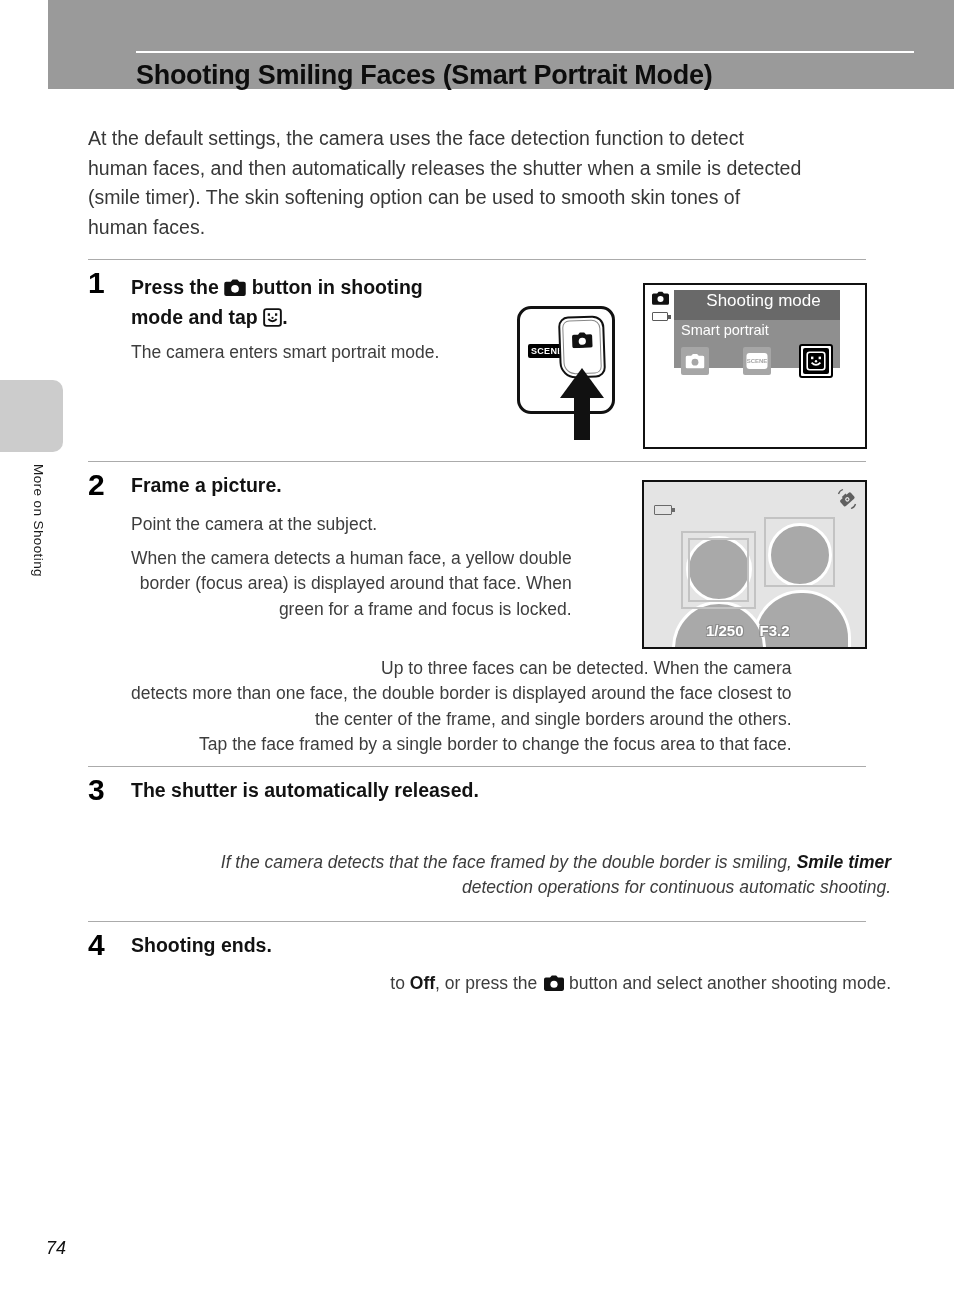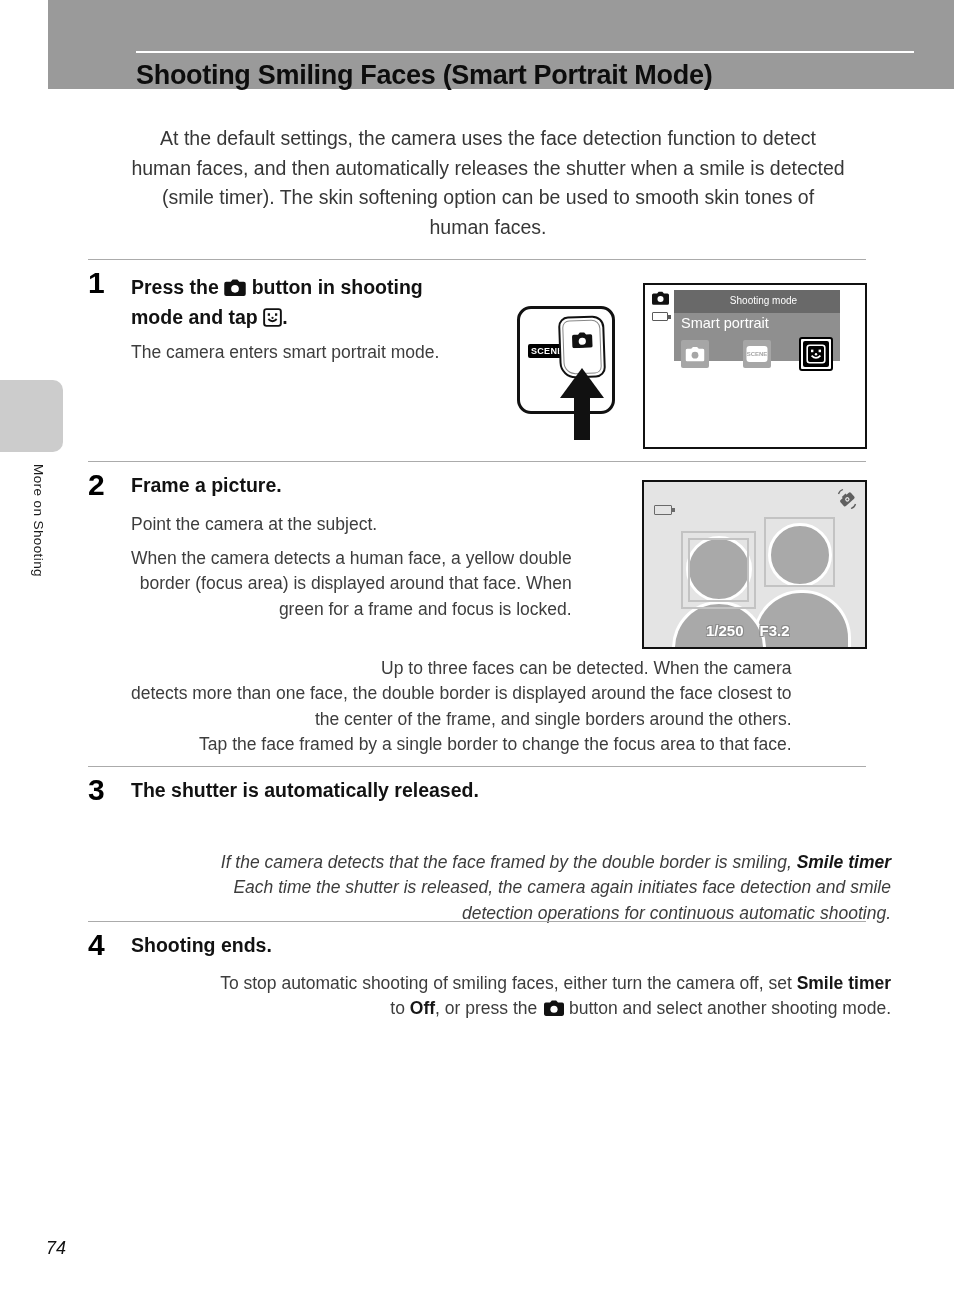--- a/index.html
+++ b/index.html
@@ -7,21 +7,21 @@
   body { font-family:"Liberation Sans", sans-serif; color:#3a3a3a; }
   .page { position:relative; width:954px; height:1314px; background:#fff; overflow:hidden; }
 
   
   .band { position:absolute; left:0; top:0; width:954px; height:89px; background:var(--header-band,#9a9a9a);margin-left:48px; }
   .band-rule { position:absolute; left:88px; top:51px; width:778px; height:2px; background:#fff; }
   .title { position:absolute; left:88px; top:60px; width:820px; font-size:27px; font-weight:700; color:#0d0d0d; letter-spacing:-0.3px; }
 
   
   .intro { position:absolute; left:88px; top:124px; width:800px; font-size:19.5px; color:#373737; }
-  .intro div { line-height:29.6px;text-align:center; }
+  .intro div { line-height:29.6px; }
 
   
   .sep { position:absolute; left:88px; width:778px; height:1px; background:var(--separator,#ababab); }
   .stepnum { position:absolute; left:88px; font-size:30px; font-weight:700; color:#000; }
   .stephead { position:absolute; left:131px; font-size:19.5px; font-weight:700; color:#121212; }
   .stepbody { position:absolute; left:131px; font-size:17.5px; color:#3d3d3d;text-align:right; }
   .stepbody div { line-height:25.4px; }
   .stepbody b { color:#161616; }
 
   
@@ -39,21 +39,21 @@
   .arrow-head { position:absolute; left:0; top:0; width:0; height:0; border-left:22px solid transparent; border-right:22px solid transparent; border-bottom:30px solid #111; }
   .arrow-stem { position:absolute; left:14px; top:29px; width:16px; height:43px; background:#111; }
 
   
   .screen1 { position:absolute; left:643px; top:283px; width:224px; height:166px; background:#fff; border:2px solid #111; }
   .s1-cam { position:absolute; left:7px; top:6px; width:17px; height:14px; }
   .batt { position:absolute; border:1.5px solid #5a5a5a; border-radius:1px; }
   .batt::after { content:""; position:absolute; right:-4px; top:50%; transform:translateY(-50%); width:3px; height:4px; background:#5a5a5a; }
   .s1-batt { left:7px; top:27px; width:16px; height:9px; }
   .panel { position:absolute; left:29px; top:5px; width:166px; height:87px; }
-  .panel-header { height:23px; background:var(--screen-panel-header,#696969); color:#fff; font-size:10px; line-height:22px; text-align:center;padding-left:13px; }
+  .panel-header { height:30px; background:var(--screen-panel-header,#696969); color:#fff; font-size:17px; line-height:22px; text-align:center;padding-left:13px; }
   .panel-body { position:relative; height:48px; background:var(--screen-panel-body,#8f8f8f); }
   .panel-mode-label { position:absolute; left:7px; top:2px; color:#fff; font-size:14.5px; }
   .pbtn { position:absolute; top:27px; width:28px; height:28px; background:var(--screen-button,#a6a6a6); border-radius:2px; }
   .pbtn svg { position:absolute; left:50%; top:50%; transform:translate(-50%,-50%); }
   .pbtn-scene-chip { position:absolute; left:50%; top:50%; transform:translate(-50%,-50%); width:21px; height:16px; background:#fff; border-radius:3px; color:var(--screen-button,#a6a6a6); font-size:6px; font-weight:700; text-align:center; line-height:16px; letter-spacing:0; }
   .pbtn-selected { position:absolute; left:125px; top:24px; width:34px; height:34px; border:2.5px solid #000; background:#fff; padding:2px; border-radius:3px; }
   .pbtn-selected .inner { width:100%; height:100%; background:#000; border-radius:2px; position:relative; }
   .pbtn-selected svg { position:absolute; left:50%; top:50%; transform:translate(-50%,-50%); }
 
   
@@ -201,29 +201,27 @@
       <span>1/250</span>
       <span>F3.2</span>
     </div>
   </div>
 
   <div class="sep" style="top:766px"></div>
   <div class="stepnum" style="top:773px">3</div>
   <div class="stephead" style="top:779px">The shutter is automatically released.</div>
   <div class="stepbody" style="top:850px; width:760px;font-style:italic;">
     <div><span>If the camera detects that the face framed by the double border is smiling, </span><b>Smile timer</b></div>
-    <div>Each time the shutter is released, the camera again initiates face detection and smile</div>
     <div>detection operations for continuous automatic shooting.</div>
   </div>
 
   <div class="sep" style="top:921px"></div>
   <div class="stepnum" style="top:928px">4</div>
   <div class="stephead" style="top:934px">Shooting ends.</div>
   <div class="stepbody" style="top:971px; width:760px;">
-    <div><span>To stop automatic shooting of smiling faces, either turn the camera off, set </span><b>Smile timer</b></div>
     <div><span>to </span><b>Off</b><span>, or press the </span><span class="inl-cam"><svg viewBox="0 0 24 19" width="20" height="16">
             <path fill="#111" d="M7.2,3 L9.4,0.6 H14.6 L16.8,3 H21.8 Q24,3 24,5.2 V16.8 Q24,19 21.8,19 H2.2 Q0,19 0,16.8 V5.2 Q0,3 2.2,3 Z"></path>
             <circle cx="12" cy="11" r="4.3" fill="#fff"></circle>
           </svg></span><span> button and select another shooting mode.</span></div>
   </div>
 
   <div class="side-tab"></div>
   <div class="side-label">More on Shooting</div>
 
   <div class="pageno">74</div>

